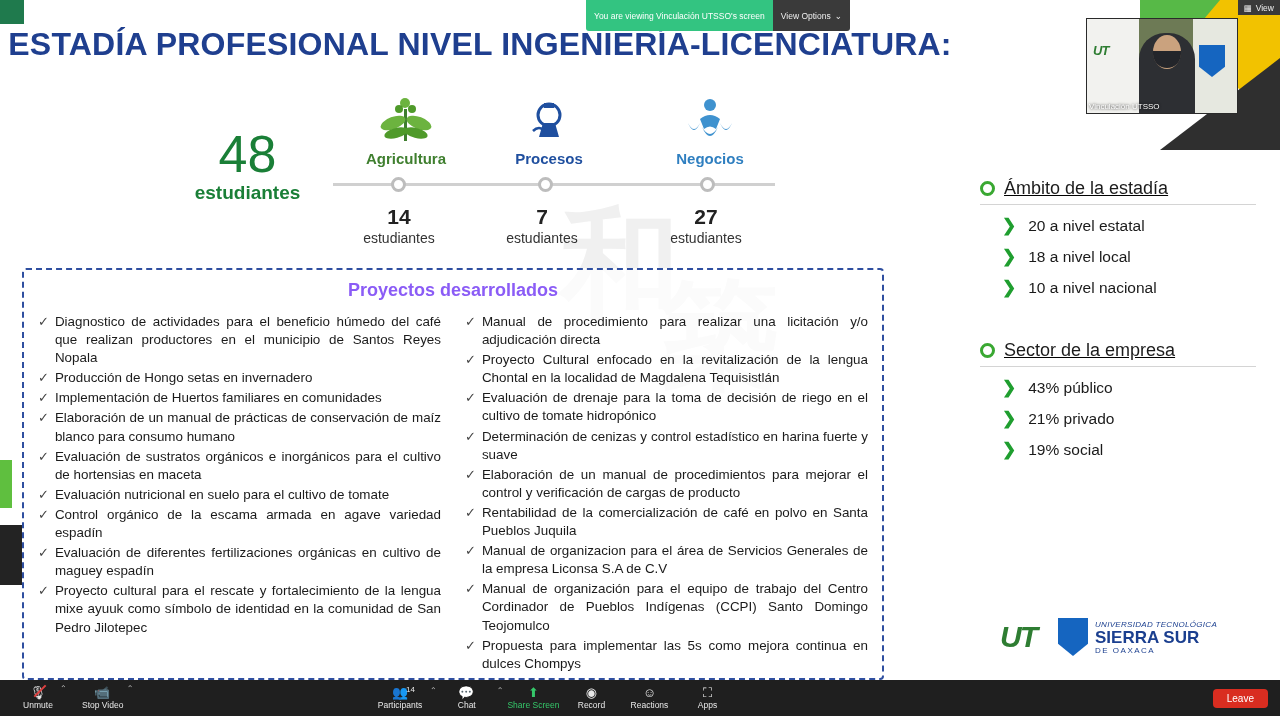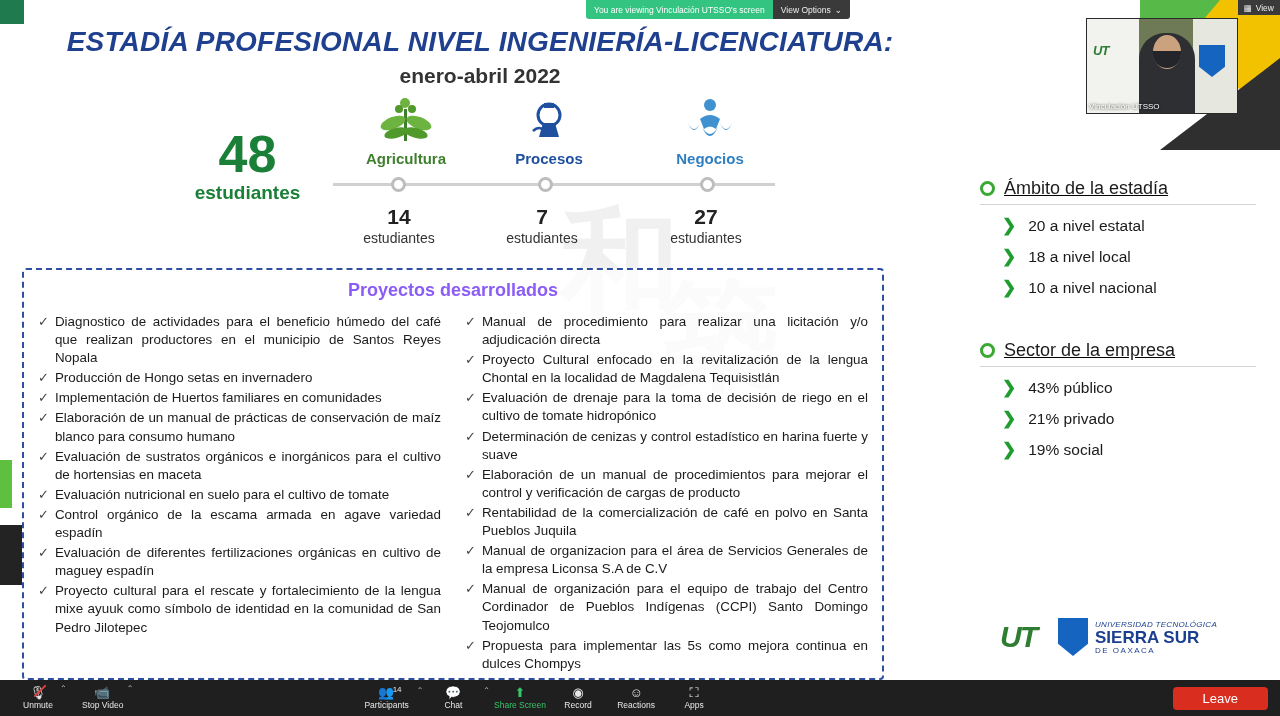--- a/index.html
+++ b/index.html
@@ -42,29 +42,29 @@
     position:absolute; right:60px; top:0; width:0;height:0;
     border-right: 80px solid transparent; border-top: 95px solid #57b947;
   }
   .corner .tri-dark {
     position:absolute; right:0; top:58px; width:0;height:0;
     border-left: 120px solid transparent; border-bottom: 92px solid #2f2f2f;
   }
 
   .title-block { position:absolute; left: 0; top: 26px; width: 960px; text-align:center; }
   .title-main {
-    font-size: 28px; font-weight: bold; color: #1f3f8f; letter-spacing: .2px; font-style: italic;
+    font-size: 32px; font-weight: bold; color: #1f3f8f; letter-spacing: .2px;
   }
   .title-sub { font-size: 21px; font-weight: bold; color: #333; margin-top: 6px; }
 
   
   .big-num {
     position:absolute; left: 180px; top: 128px; width: 135px; text-align:center;
   }
-  .big-num .n { font-size: 52px; font-weight: bold; color: #1a7f37; line-height: 1; }
+  .big-num .n { font-size: 52px; font-weight: normal; color: #1a7f37; line-height: 1; }
   .big-num .lbl { font-size: 19px; font-weight: bold; color: #1a7f37; margin-top: 2px;}
 
   
   .cat { position: absolute; text-align:center; width: 130px; }
   .cat-1 { left: 341px; top: 96px; }
   .cat-2 { left: 484px; top: 96px; }
   .cat-3 { left: 645px; top: 96px; }
   .cat .icon { height: 50px; display:flex; align-items:center; justify-content:center; }
   .cat .cname { font-size: 15px; font-weight: bold; margin-top: 4px; }
   .cat-1 .cname { color:#3f7f2f; }
@@ -122,21 +122,21 @@
     width: 30px; height: 38px; background:#1565c0;
     clip-path: polygon(0 0, 100% 0, 100% 68%, 50% 100%, 0 68%);
     display:flex; align-items:center; justify-content:center; color:#fff; font-size:8px;
   }
   .sierra .stxt .l1 { font-size: 8px; color:#1b3f8f; letter-spacing:.3px;font-style:italic;}
   .sierra .stxt .l2 { font-size: 17px; font-weight:bold; color:#1b3f8f; line-height:1;}
   .sierra .stxt .l3 { font-size: 8px; color:#1b3f8f; letter-spacing:1.5px;}
 
   
   .topbar {
-    position:absolute; left: 586px; top: 0; display:flex; height: 19px; align-items:stretch;
+    position:absolute; left: 586px; top: 0; display:flex; height: 31px; align-items:stretch;
     font-size: 8.5px; z-index: 20;
   }
   .viewing {
     background:#33c481; color:#fff; padding: 2px 8px; display:flex; align-items:center;
     border-bottom-left-radius: 3px;
   }
   .viewopts {
     background:#3a3a3a; color:#eee; padding: 2px 8px; display:flex; align-items:center; gap:4px;
     border-bottom-right-radius: 3px;
   }
@@ -182,21 +182,21 @@
   .tb-item {
     display:flex; flex-direction:column; align-items:center; justify-content:center;
     color:#e8e8e8; font-size: 8.5px; width: 56px; height: 36px; gap: 1px;
   }
   .tb-item .gl { font-size: 13px; line-height: 13px; }
   .tb-item.green .gl, .tb-item.green .lb { color:#35c76a; }
   .tb-left { display:flex; align-items:flex-start; margin-left: 10px; }
   .tb-center { display:flex; align-items:center; gap: 2px; margin-left: auto; margin-right: auto; }
   .tb-right { margin-left:auto; margin-right: 12px; }
   .leave-btn {
-    background:#d92d20; color:#fff; font-size: 13px; padding: 4px 30px; border-radius: 4px;
+    background:#d92d20; color:#fff; font-size: 10px; padding: 4px 14px; border-radius: 4px;
   }
   .badge {
     position:absolute; font-size: 8px; color:#e8e8e8;
   }
   .unmute-slash {
     position:absolute; width: 16px; height:2px; background:#e04141; transform: rotate(-45deg);
   }
 </style>
 </head>
 <body>
@@ -213,21 +213,20 @@
       <div class="tri-yellow"></div>
       <div class="tri-green"></div>
       <div class="tri-dark"></div>
     </div>
 
     <div class="wm wm1">和</div>
     <div class="wm wm2">築</div>
 
     <div class="title-block">
       <div class="title-main">ESTADÍA PROFESIONAL NIVEL INGENIERÍA-LICENCIATURA:</div>
-      <div class="title-sub">enero-abril 2022</div>
     </div>
 
     <div class="big-num">
       <div class="n">48</div>
       <div class="lbl">estudiantes</div>
     </div>
 
     <div class="cat cat-1">
       <div class="icon">
         <svg width="54" height="48" viewBox="0 0 54 48">

